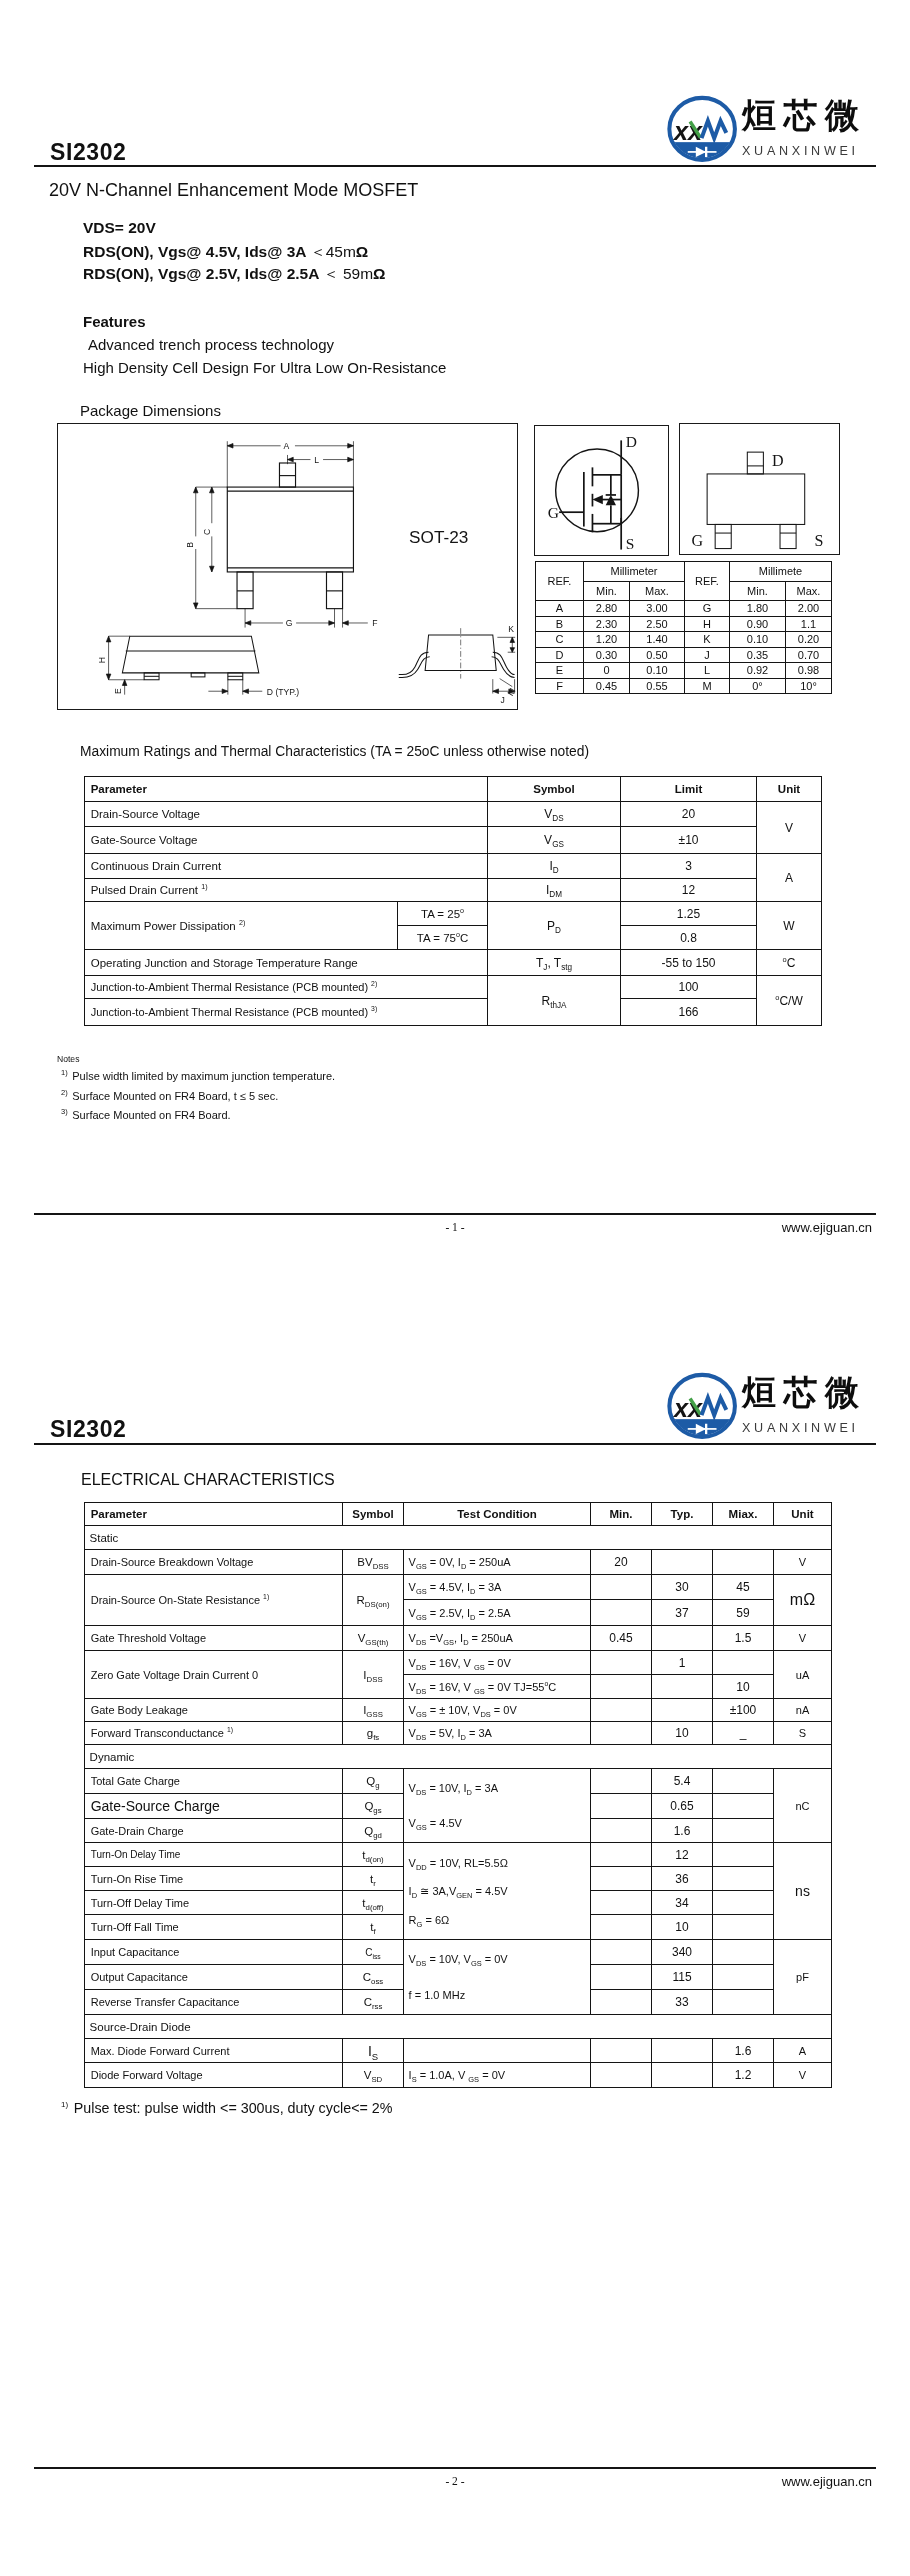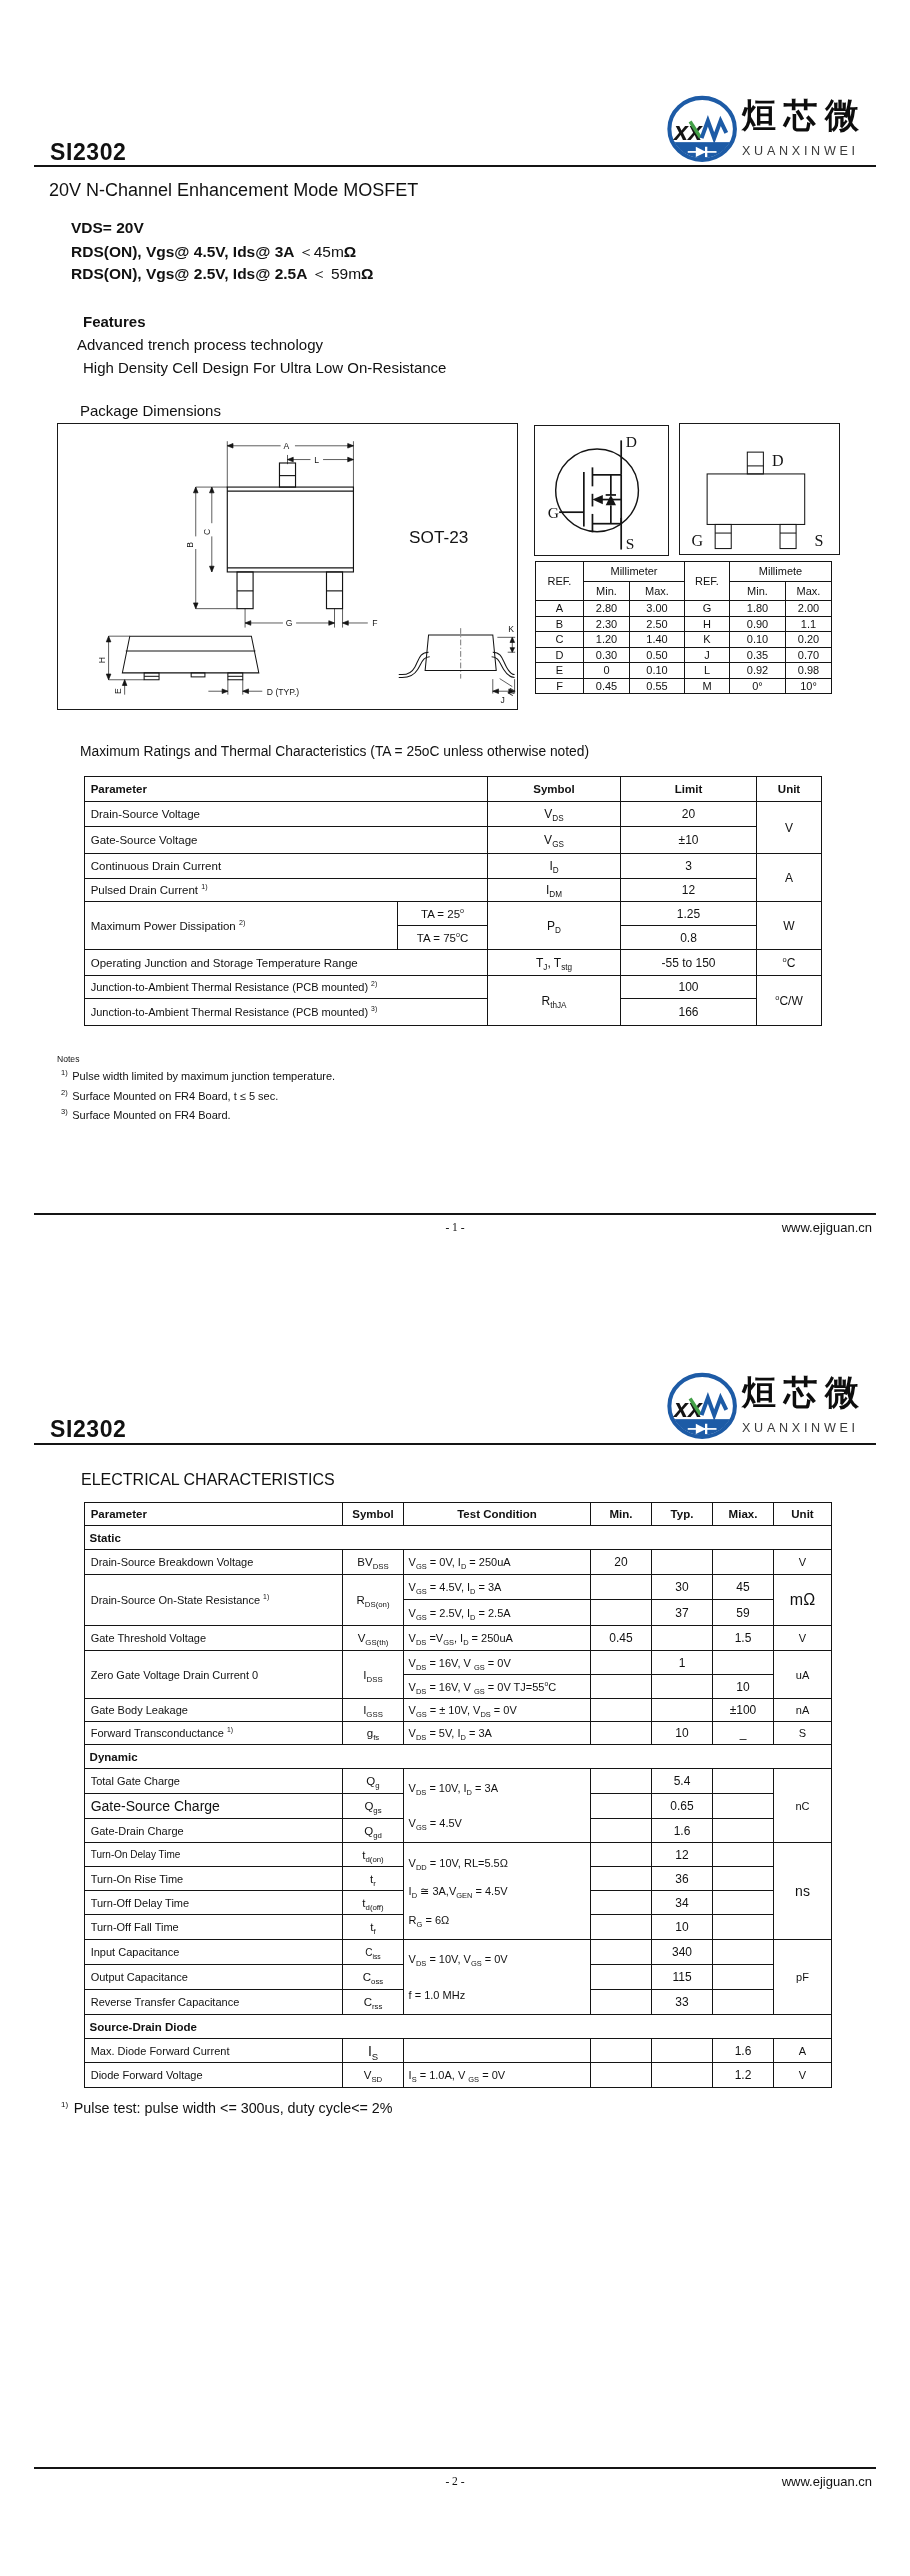--- a/index.html
+++ b/index.html
@@ -10,34 +10,34 @@
   .b{font-weight:bold}
   sub{font-size:68%;line-height:0}
   sup{font-size:62%;line-height:0;vertical-align:super}
   
   .logo{position:absolute;width:207px;height:70px}
   .logo .cn{position:absolute;left:75px;top:-2.3px;font-size:34px;font-weight:600;letter-spacing:7.5px;color:#0d0d0d;white-space:nowrap}
   .logo .en{position:absolute;left:75px;top:49px;font-size:12.6px;letter-spacing:3.7px;color:#3a3a3a;white-space:nowrap}
   
   .part{position:absolute;left:50px;font-size:23px;font-weight:bold;letter-spacing:0.6px}
   .doctitle{position:absolute;left:49px;font-size:18px}
-  .spec{position:absolute;left:71px;font-size:15.5px;font-weight:bold;white-space:nowrap}
+  .spec{position:absolute;left:83px;font-size:15.5px;font-weight:bold;white-space:nowrap}
   .spec .lt{font-weight:normal}
   .h2{position:absolute;font-size:15px}
   .box{position:absolute;border:1.1px solid #1a1a1a;background:#fff}
   
   table{border-collapse:collapse;table-layout:fixed}
   .dtable{position:absolute;border:1.7px solid #141414}
   .dtable td{border:1.1px solid #141414;overflow:hidden;padding:0 2.3px}
   td.p{text-align:left;padding:1.1px 5.7px;font-size:11.5px}
   td.c{text-align:left;padding:1.1px 4.6px;font-size:11px}
   td.n,td.s,td.u{text-align:center;font-size:12px}
   tr.hdr td{font-weight:bold;text-align:center;font-size:11.5px}
   tr.hdr td.p{text-align:left}
-  tr.sec td{font-weight:bold;text-align:left;font-size:11.5px;padding:1.1px 4.6px}
+  tr.sec td{font-weight:normal;text-align:left;font-size:11.5px;padding:1.1px 4.6px}
   .ref td{text-align:center;font-size:11px;padding:0}
   .stack{display:flex;flex-direction:column;justify-content:center}
   
   .note{position:absolute;font-size:11px;white-space:nowrap}
   .note .nn{font-size:7.5px;vertical-align:super;margin-right:4.6px}
   .pageno{position:absolute;left:0;width:910px;text-align:center;
           font-family:"Liberation Serif",serif;font-size:11.5px}
   .url{position:absolute;left:660px;width:212px;text-align:right;font-size:13px}
   svg text{font-family:"Liberation Sans",sans-serif;fill:#141414}
   svg .ser{font-family:"Liberation Serif",serif}
@@ -76,21 +76,21 @@
     <span>VDS=  20V</span><span class="lt"></span><span></span>
   </div>
   <div class="spec" style="top:242px">
     <span>RDS(ON), Vgs@ 4.5V, Ids@ 3A </span><span class="lt">＜45m</span><span>Ω</span>
   </div>
   <div class="spec" style="top:264px">
     <span>RDS(ON), Vgs@ 2.5V, Ids@ 2.5A </span><span class="lt">＜ 59m</span><span>Ω</span>
   </div>
 
   <div class="h2 b" style="left:83px;top:313px">Features</div>
-  <div class="h2" style="left:77px;top:336px">Advanced trench process technology</div>
+  <div class="h2" style="left:88px;top:336px">Advanced trench process technology</div>
   <div class="h2" style="left:83px;top:359px">High Density Cell Design For Ultra Low On-Resistance</div>
 
   <div class="h2" style="left:80px;top:402px">Package Dimensions</div>
 
   <div class="box" style="left:57px;top:423px;width:459px;height:285px">
     <svg width="459" height="285" viewBox="0 0 800 497">
       <g stroke="#141414" stroke-width="1.2" fill="none">
 
         <line x1="295" y1="38" x2="388" y2="38"></line>
           <line x1="413" y1="38" x2="515" y2="38"></line>

